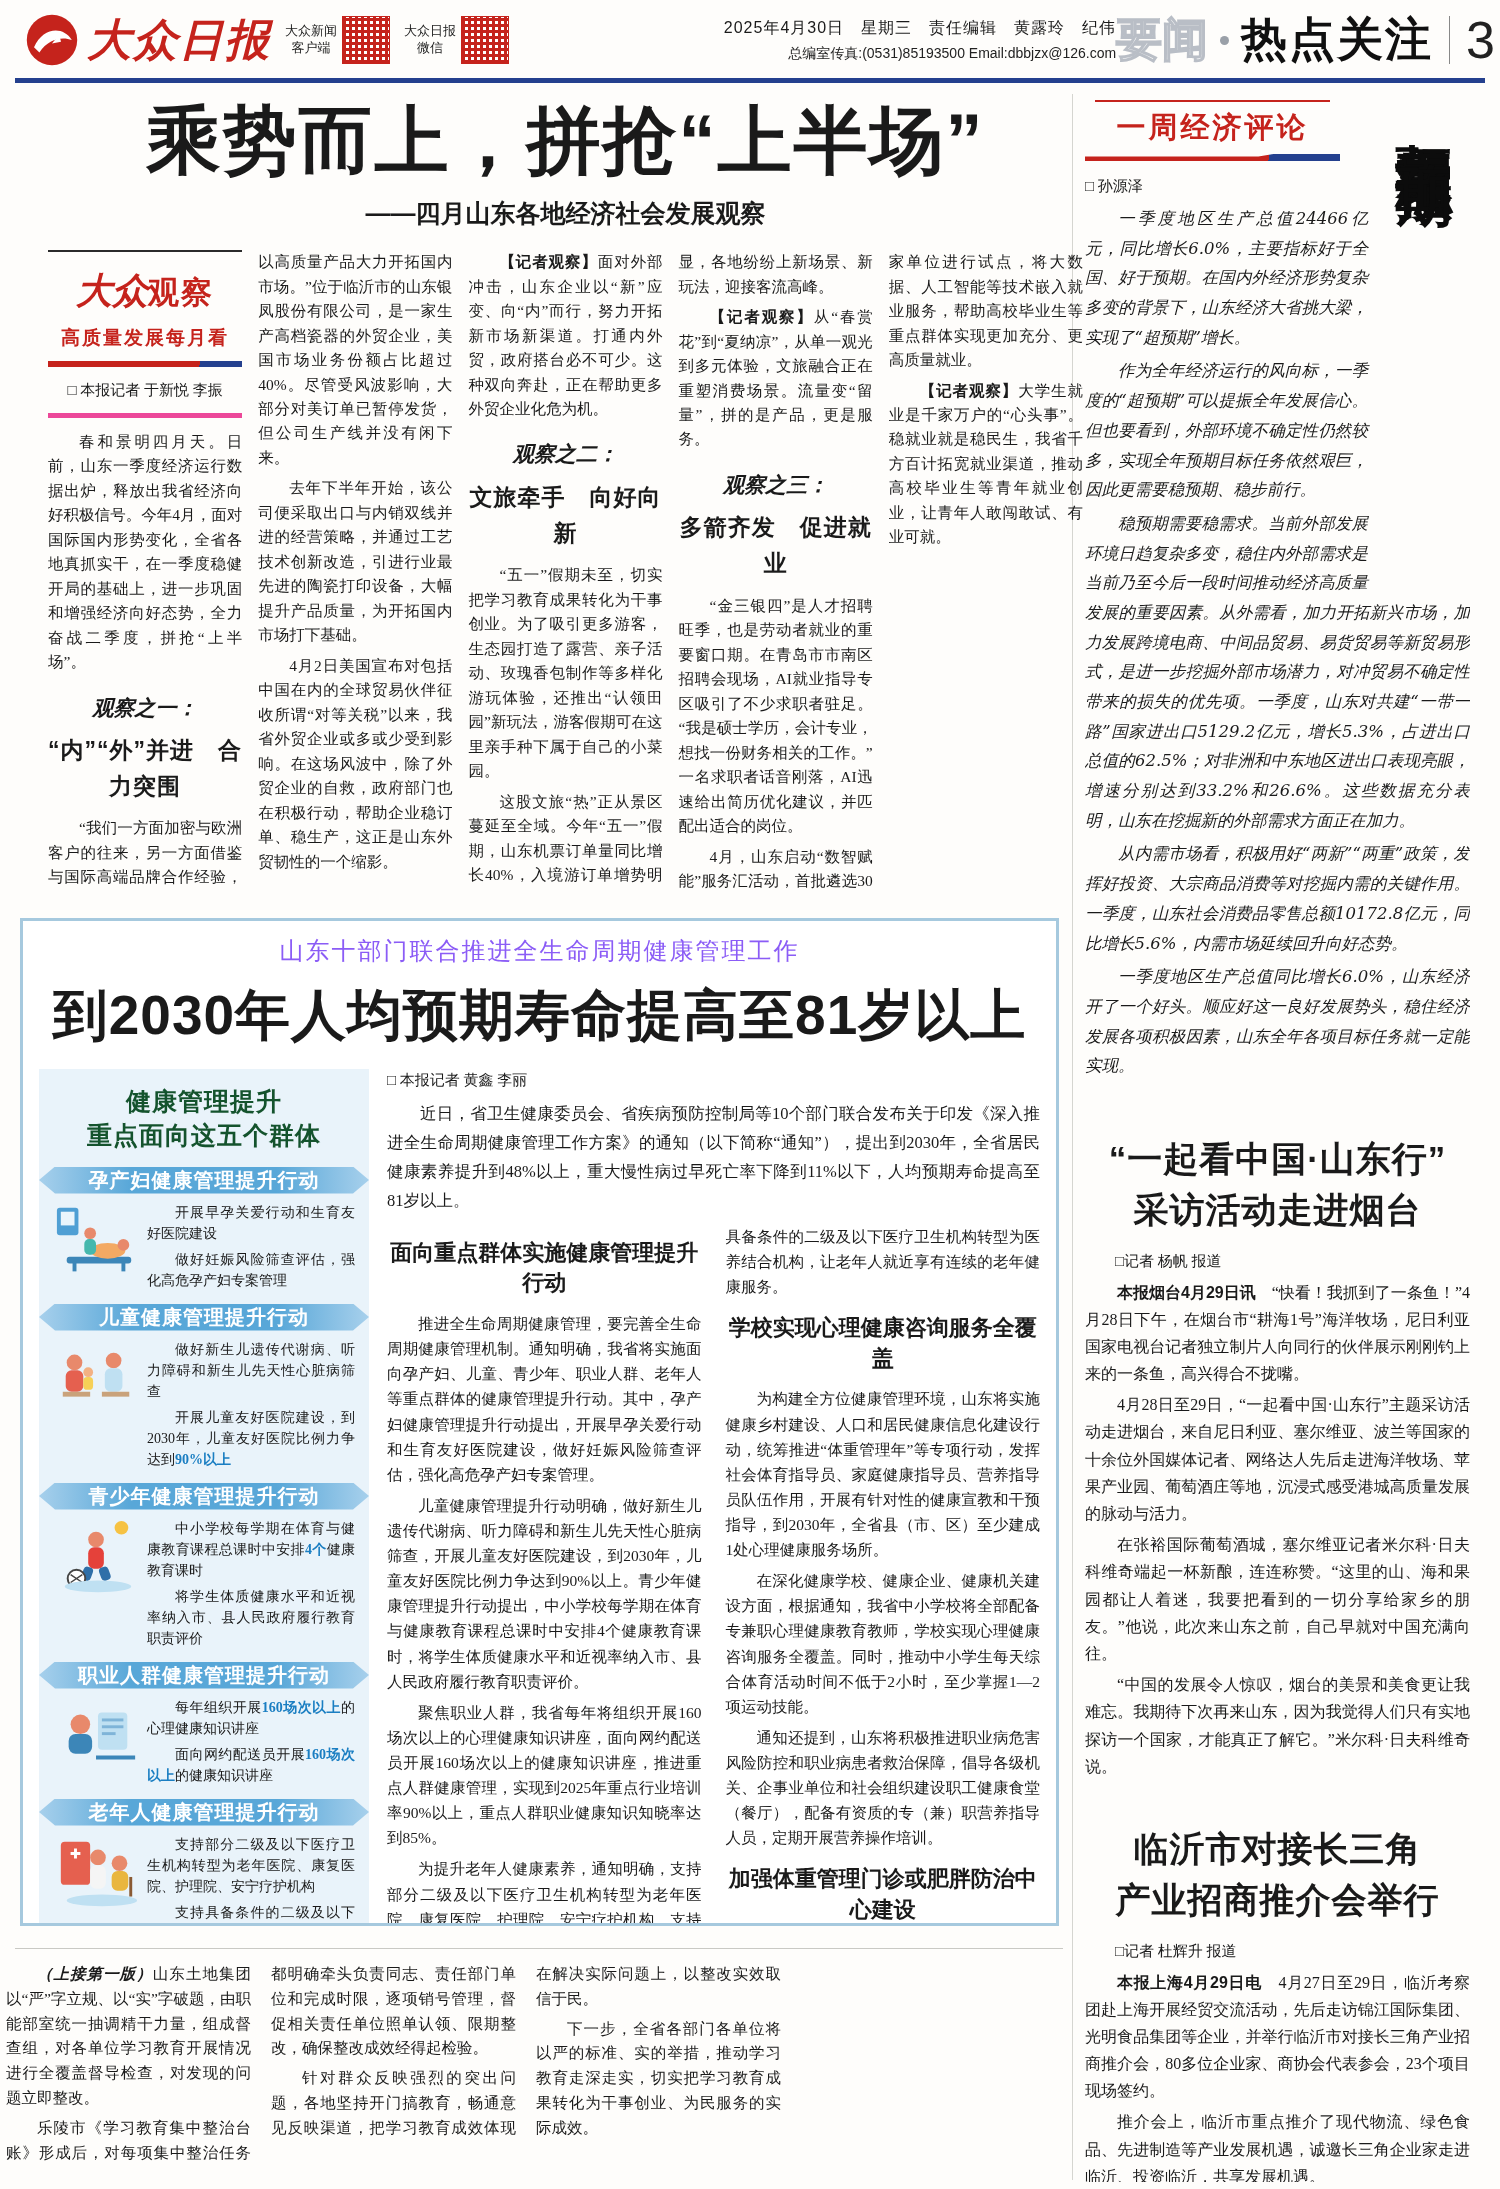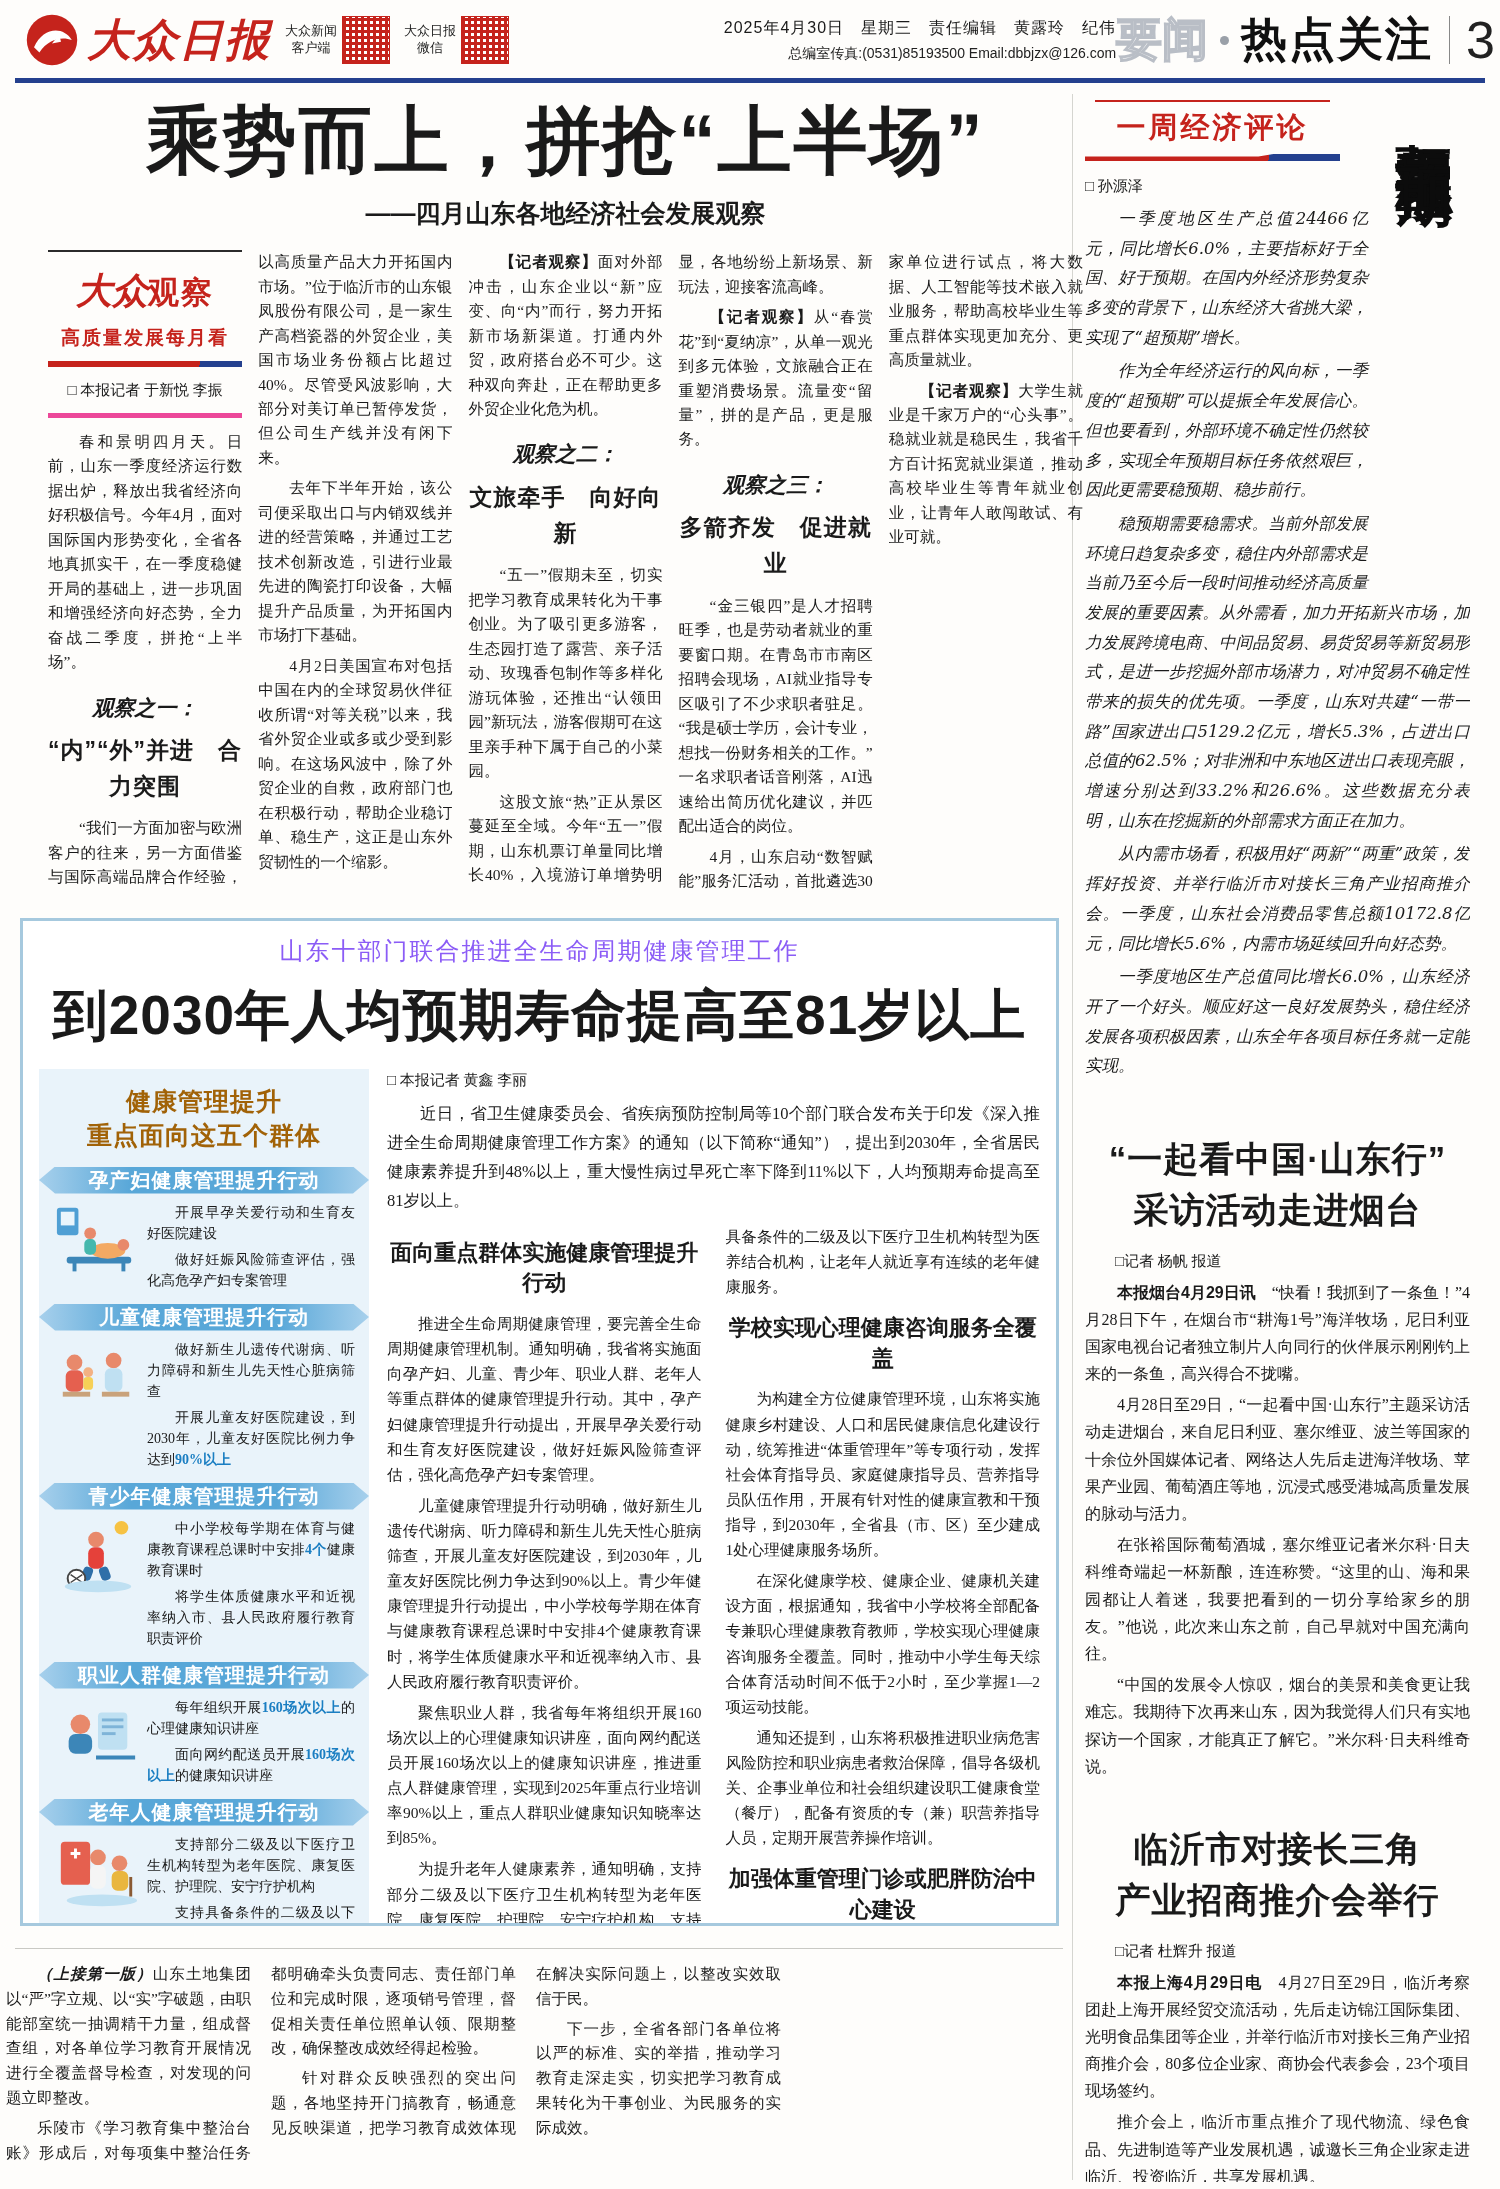--- a/index.html
+++ b/index.html
@@ -83,21 +83,21 @@
 
   
   #health{left:20px;top:918px;width:1039px;height:1008px;border:3px solid #a6c9de;background:#fff;
           padding:14px 16px;box-sizing:border-box;overflow:hidden;}
   .h-banner{text-align:center;font-size:24px;letter-spacing:2px;font-family:"Liberation Sans",sans-serif;color:#8b5cf6;}
   .h-headline{text-align:center;font-family:"Liberation Sans",sans-serif;font-weight:bold;
               font-size:55px;letter-spacing:1px;margin-top:12px;}
   .h-inner{display:flex;margin-top:16px;height:856px;}
   .panel{flex:0 0 330px;background:#e9f3fa;padding:12px 14px;box-sizing:border-box;overflow:hidden;
          display:flex;flex-direction:column;}
-  .p-title{color:#a16207;font-family:"Liberation Sans",sans-serif;font-weight:bold;font-size:25px;
+  .p-title{color:#14532d;font-family:"Liberation Sans",sans-serif;font-weight:bold;font-size:25px;
            text-align:center;line-height:1.35;letter-spacing:1px;margin:4px 0 6px;}
   .gbanner{height:34px;margin:8px -14px 6px;background:linear-gradient(90deg,#a7d0ec,#58a7d8 28%,#58a7d8 72%,#a7d0ec);
            clip-path:polygon(0 50%,16px 0,calc(100% - 16px) 0,100% 50%,calc(100% - 16px) 100%,16px 100%);
            color:#fff;font-family:"Liberation Sans",sans-serif;font-weight:bold;font-size:20px;
            display:flex;align-items:center;justify-content:center;letter-spacing:1px;}
   .grow{display:flex;gap:6px;align-items:flex-start;}
   .art{flex:0 0 88px;width:88px;}
   .gtexts{flex:1;}
   .gtexts p{font-size:14px;line-height:1.5;text-indent:2em;margin:2px 0 5px;text-align:justify;}
   .hl{color:#1a7ec2;font-weight:bold;font-style:normal;}
@@ -199,21 +199,21 @@
     <div class="t">一周经济评论</div>
     <div class="l2"></div>
   </div>
   <div class="c-byline">□ 孙源泽</div>
   <div class="c-body">
     <div class="float-spacer"></div>
     <div>
         <p><span>一季度地区生产总值24466亿元，同比增长6.0%，主要指标好于全国、好于预期。在国内外经济形势复杂多变的背景下，山东经济大省挑大梁，实现了“超预期”增长。</span></p>
         <p><span>作为全年经济运行的风向标，一季度的“超预期”可以提振全年发展信心。但也要看到，外部环境不确定性仍然较多，实现全年预期目标任务依然艰巨，因此更需要稳预期、稳步前行。</span></p>
         <p><span>稳预期需要稳需求。当前外部发展环境日趋复杂多变，稳住内外部需求是当前乃至今后一段时间推动经济高质量发展的重要因素。从外需看，加力开拓新兴市场，加力发展跨境电商、中间品贸易、易货贸易等新贸易形式，是进一步挖掘外部市场潜力，对冲贸易不确定性带来的损失的优先项。一季度，山东对共建“一带一路”国家进出口5129.2亿元，增长5.3%，占进出口总值的62.5%；对非洲和中东地区进出口表现亮眼，增速分别达到33.2%和26.6%。这些数据充分表明，山东在挖掘新的外部需求方面正在加力。</span></p>
-        <p><span>从内需市场看，积极用好“两新”“两重”政策，发挥好投资、并举行临沂市对接长三角产业招商推介会。一季度，山东社会消费品零售总额10172.8亿元，同比增长5.6%，内需市场延续回升向好态势。</span></p>
+        <p><span>从内需市场看，积极用好“两新”“两重”政策，发挥好投资、大宗商品消费等对挖掘内需的关键作用。一季度，山东社会消费品零售总额10172.8亿元，同比增长5.6%，内需市场延续回升向好态势。</span></p>
         <p><span>一季度地区生产总值同比增长6.0%，山东经济开了一个好头。顺应好这一良好发展势头，稳住经济发展各项积极因素，山东全年各项目标任务就一定能实现。</span></p>
       </div>
   </div>
 </div>
 
 <div class="abs rail-article" id="yantai">
   <div class="rart-head">
     <div>“一起看中国·山东行”</div>
     <div>采访活动走进烟台</div>
   </div>

